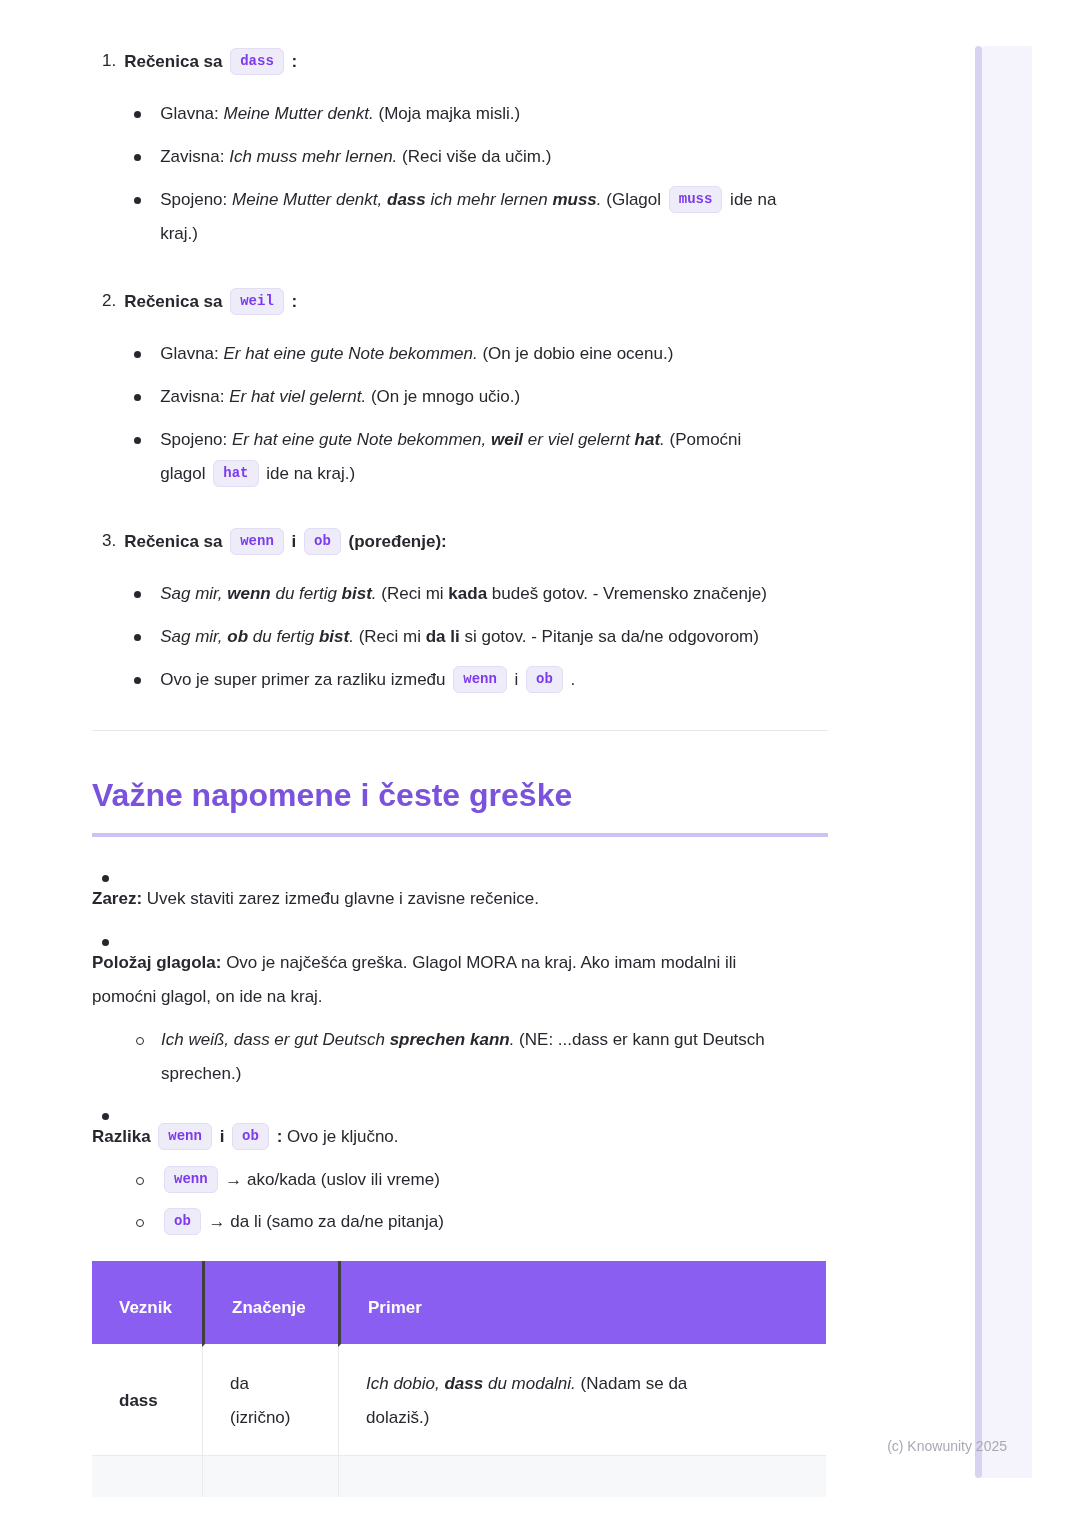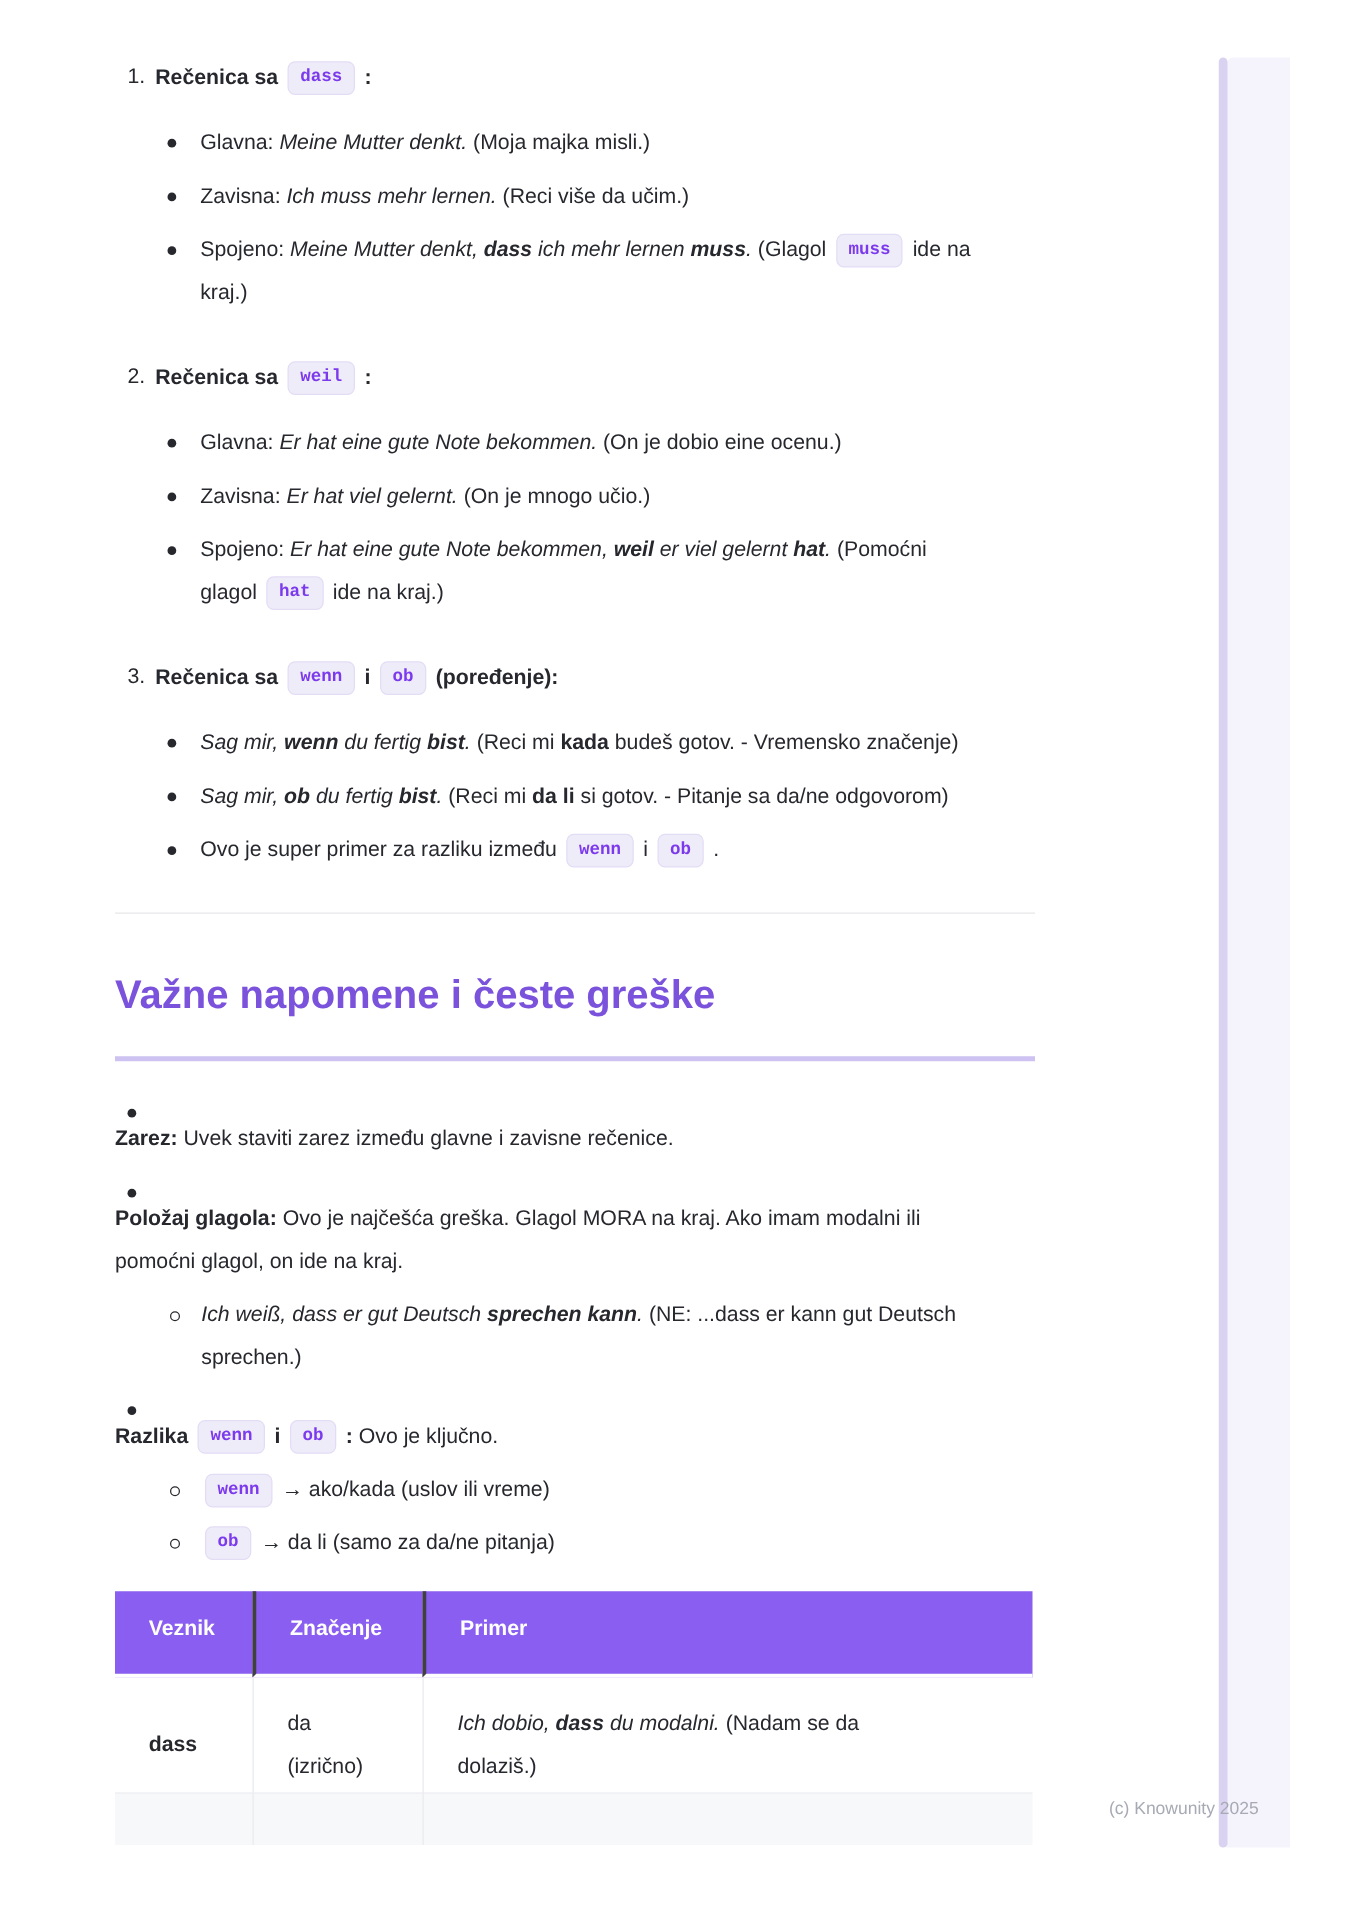--- a/index.html
+++ b/index.html
@@ -36,41 +36,41 @@
   .marker{ flex:none; width:7px; height:7px; border-radius:50%; margin:14px 19px 0 10px; }
   .marker.disc{ background:#26282e; }
   .marker.ring{ width:8px; height:8px; border:1.5px solid #26282e; background:#fff; margin-right:17px; }
   .bullet-text{ flex:1; min-width:0; }
   .num-body .bullet-text{ max-width:628px; }
 
   
   .divider{ border:none; border-top:1px solid #e8e8ea; margin:16px 0 0 0; }
   .section-heading{
     margin:42px 0 0 0; font-size:32px; line-height:44px; font-weight:700;
-    color:#7a52dc; padding-bottom:28px; border-bottom:4px solid #cdc2f1;
+    color:#7a52dc; padding-bottom:16px; border-bottom:4px solid #cdc2f1;
   }
 
   
   .notes{ margin-top:24px; }
   .notes > .bullet{ padding-left:0;flex-direction:column; }
   .notes .bullet-text{ max-width:692px; }
   .subs{ margin:2px 0 8px 0; padding-left:34px; }
   .subs .bullet{ margin-bottom:8px; }
   .subs .bullet-text{ max-width:660px; }
 
   
   table{ width:734px; border-collapse:separate; border-spacing:0; margin-top:22px; }
   th{
     background:#8a5ef0; color:#ffffff; font-weight:700; text-align:left;
-    font-size:17px; line-height:28px; padding:16px 16px 22px 27px;
+    font-size:17px; line-height:28px; padding:33px 16px 22px 27px;
   }
   th + th{ border-left:3px solid #404040; }
   thead th{ border-bottom:3px solid #ffffff; }
   td{
-    background:#ffffff; vertical-align:middle; padding:20px 16px 4px 27px;
+    background:#ffffff; vertical-align:middle; padding:20px 16px 20px 27px;
     border-bottom:1px solid #e9eaee;
   }
   td + td{ border-left:1px solid #e9eaee; }
   tr.partial td{ background:#f7f8fa; height:41px; padding:0; border-bottom:none; }
   .primer-inner{ max-width:382px; }
 
   
   .right-rail{
     position:absolute; left:981px; top:46px; width:51px; height:1432px;
     background:#f5f3fc; border-top-left-radius:6px;

